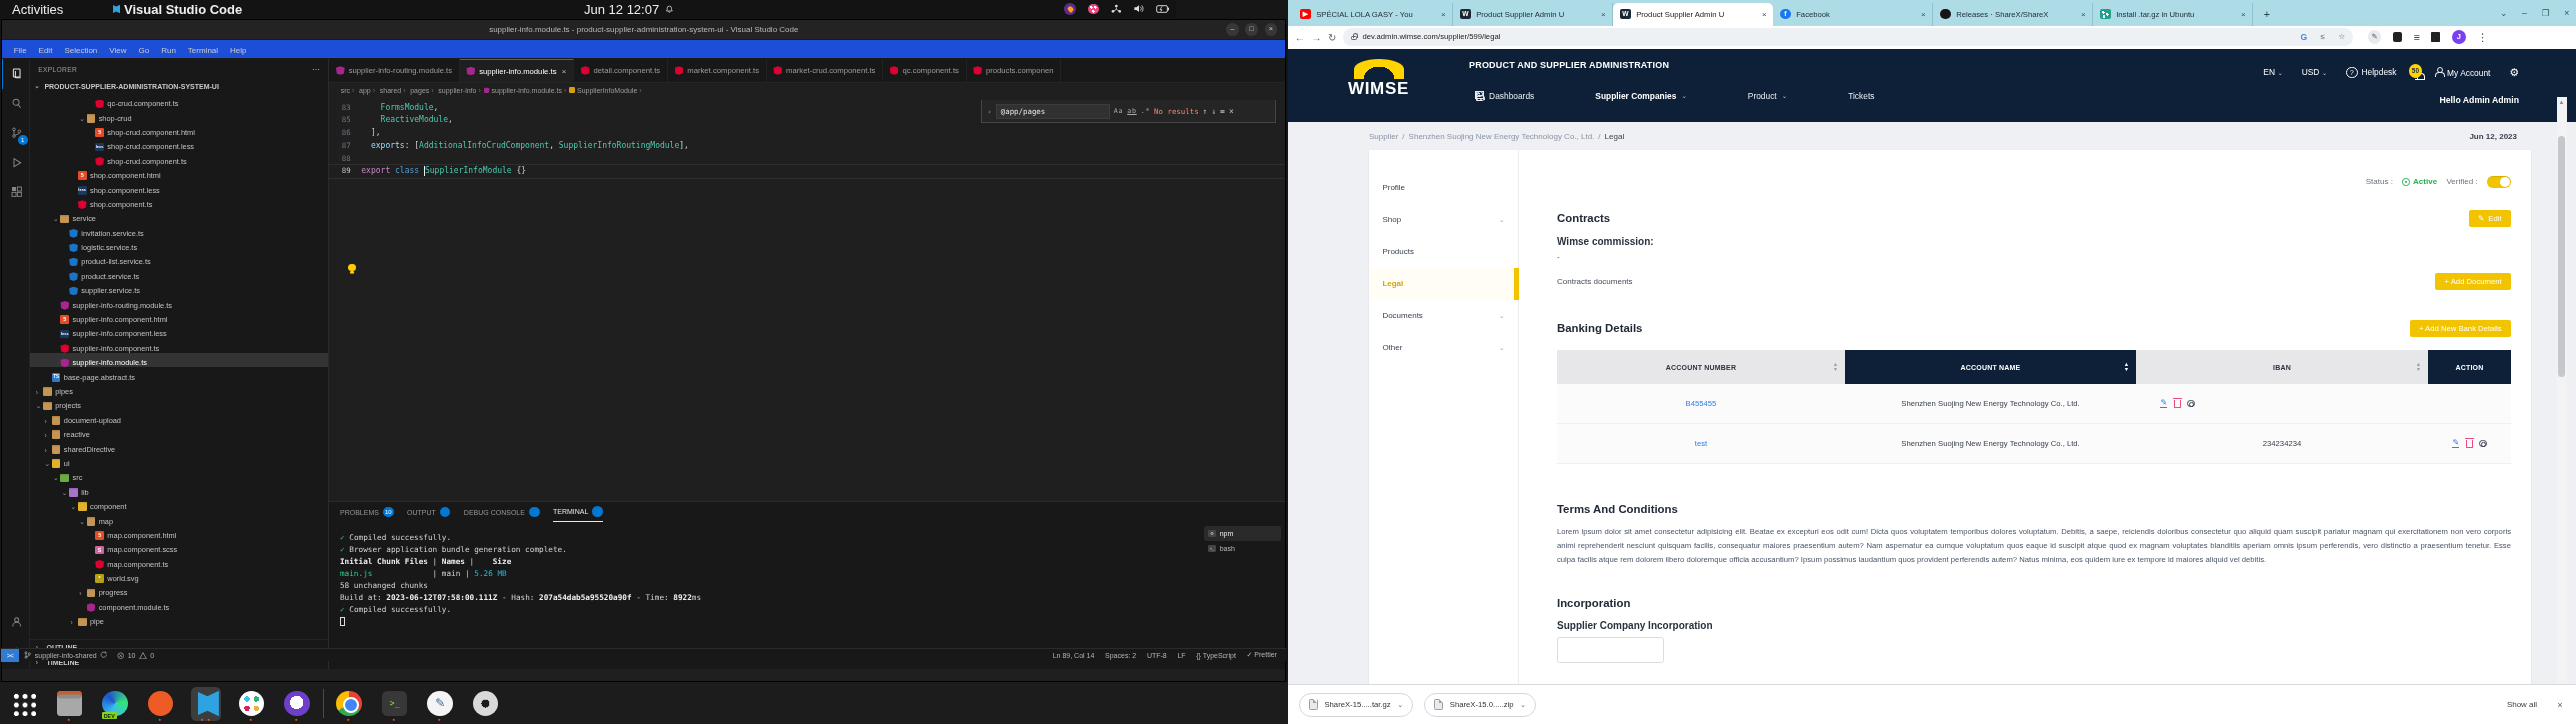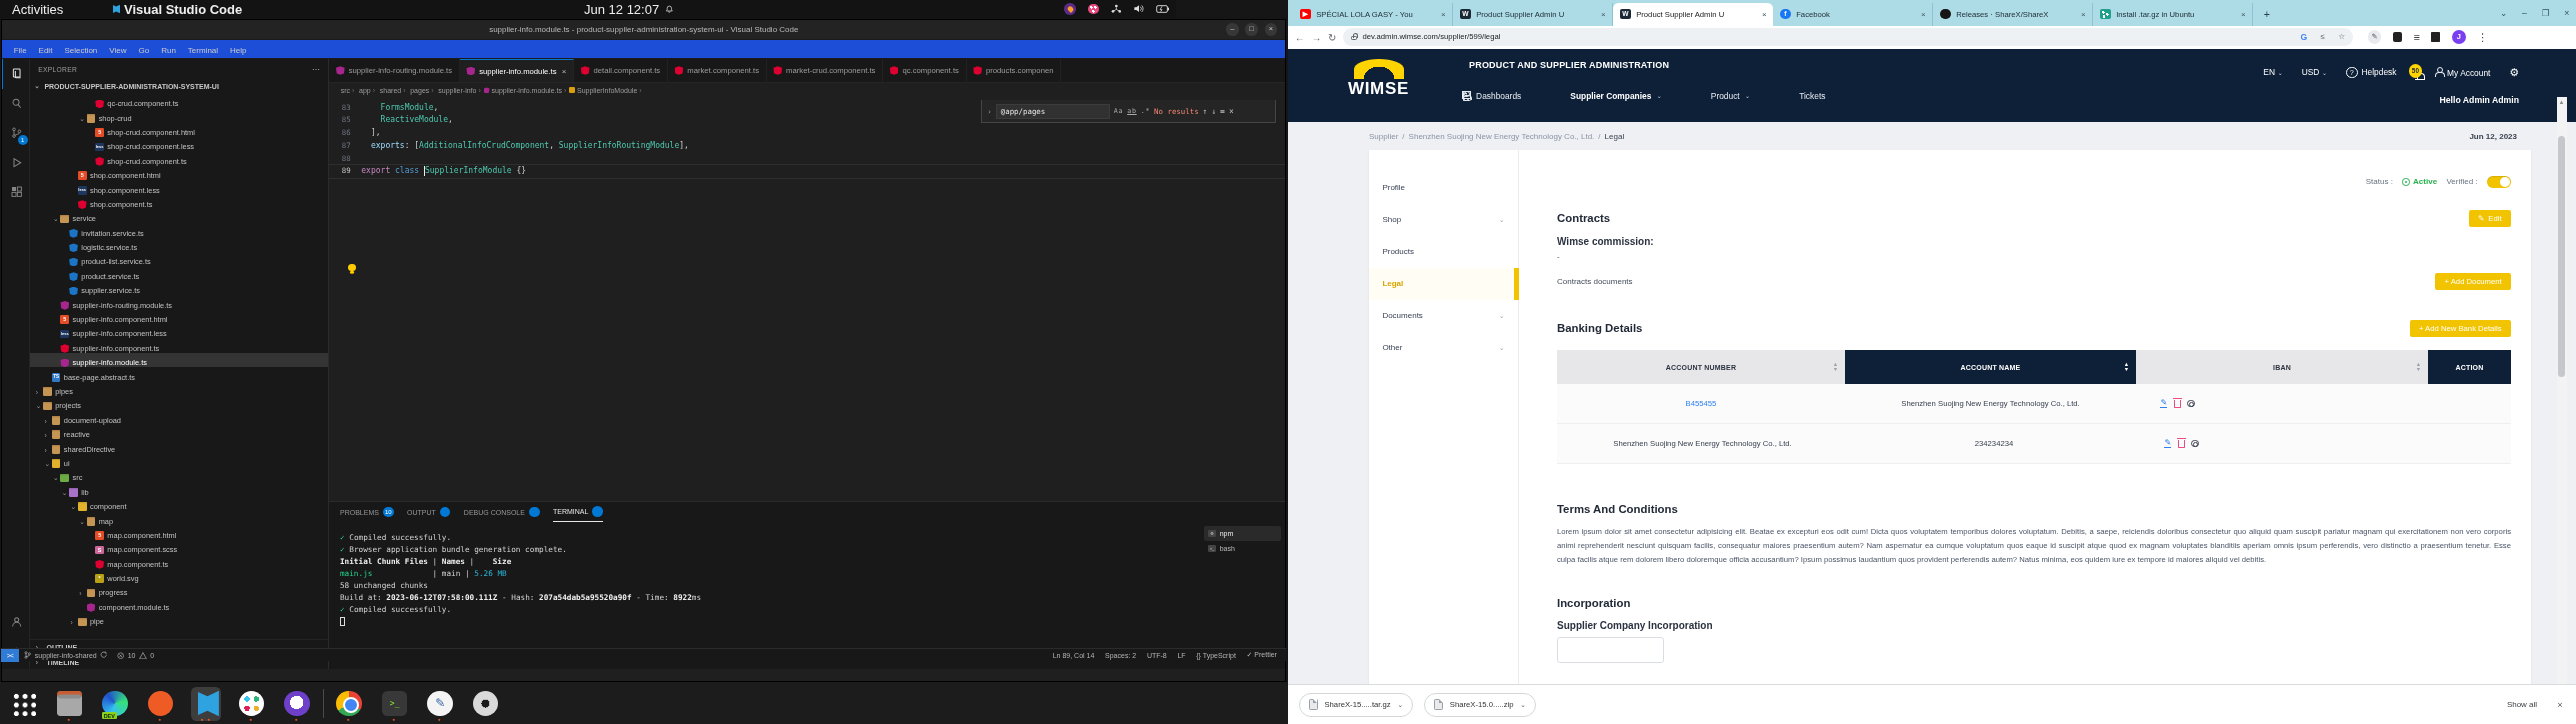--- a/index.html
+++ b/index.html
@@ -151,21 +151,21 @@
   .extcirc{width:13.4px;height:13.4px;border-radius:50%;background:#e9eaed;color:#5f6368;font-size:7.4px;text-align:center;line-height:13.4px}
   .blackbit{width:9.4px;height:9.4px;background:#222;border-radius:2px}
   .avatar{width:14px;height:14px;border-radius:50%;background:#7b3ff2;color:#fff;font-size:7.4px;font-weight:bold;text-align:center;line-height:14px}
   
   .site{position:relative;height:636px;background:#eef0f4;overflow:hidden}
   .hd{position:relative;height:73px;background:#0e2038;color:#fff}
   .wimse{position:absolute;left:50px;top:10.7px;width:81px;text-align:center}
   .wimse .arc{display:block;width:50px;height:20px;margin:0 auto;border-radius:50px 50px 0 0/20px 20px 0 0;background:radial-gradient(ellipse 25px 20px at 50% 100%,transparent 15.4px,#ffd400 15.4px)}
   .wimse .wd{font-size:17px;letter-spacing:0.7px;color:#fff;font-weight:bold;margin-top:-2.7px}
   .hd .apptitle{position:absolute;left:181px;top:11.4px;font-size:9px;font-weight:bold;letter-spacing:0.2px}
-  .hnav{position:absolute;left:174px;top:42px;display:flex;gap:35px;font-size:8.4px;align-items:flex-start}
+  .hnav{position:absolute;left:187px;top:42px;display:flex;gap:47px;font-size:8.4px;align-items:flex-start}
   .hnavi{display:flex;align-items:center;gap:5.4px;color:#e8ecf2}
   .hnavi.active .lb{font-weight:bold;color:#fff}
   .hnavi .chev{font-size:6px;color:#cfd6e0}
   .hnavi .chev:empty{display:none}
   .nico{width:8.7px;height:8.7px;position:relative;display:inline-block}
   .ni-home:before{content:"\2302";font-size:10px;position:absolute;top:-2.7px}
   .ni-person:before{content:"";position:absolute;left:2.3px;top:0;width:4px;height:4px;border:0.8px solid #e8ecf2;border-radius:50%}
   .ni-person:after{content:"";position:absolute;left:0.7px;top:4.7px;width:7.4px;height:4px;border:0.8px solid #e8ecf2;border-bottom:none;border-radius:4px 4px 0 0}
   .ni-cart:before{content:"";position:absolute;left:0;top:0.7px;width:7.4px;height:5.4px;border:0.8px solid #e8ecf2}
   .ni-cart:after{content:"";position:absolute;left:1.3px;bottom:-0.7px;width:2px;height:2px;background:#e8ecf2;border-radius:50%;box-shadow:4px 0 0 #e8ecf2}
@@ -996,20 +996,23 @@
                     <span class="alink">B455455</span>
                   </span>
     <span class="td c2">Shenzhen Suojing New Energy Technology Co., Ltd.</span>
     <span class="td c4 acts">
       <span class="pen">✎</span>
       <span class="trash"></span>
       <span class="oring"></span>
     </span>
   </div>
                 <div class="trb">
+    <span class="td c1">
+                    <span class="alink">test</span>
+                  </span>
     <span class="td c2">Shenzhen Suojing New Energy Technology Co., Ltd.</span>
     <span class="td c3">234234234</span>
     <span class="td c4 acts">
       <span class="pen">✎</span>
       <span class="trash"></span>
       <span class="oring"></span>
     </span>
   </div>
               </div>
           </div>

